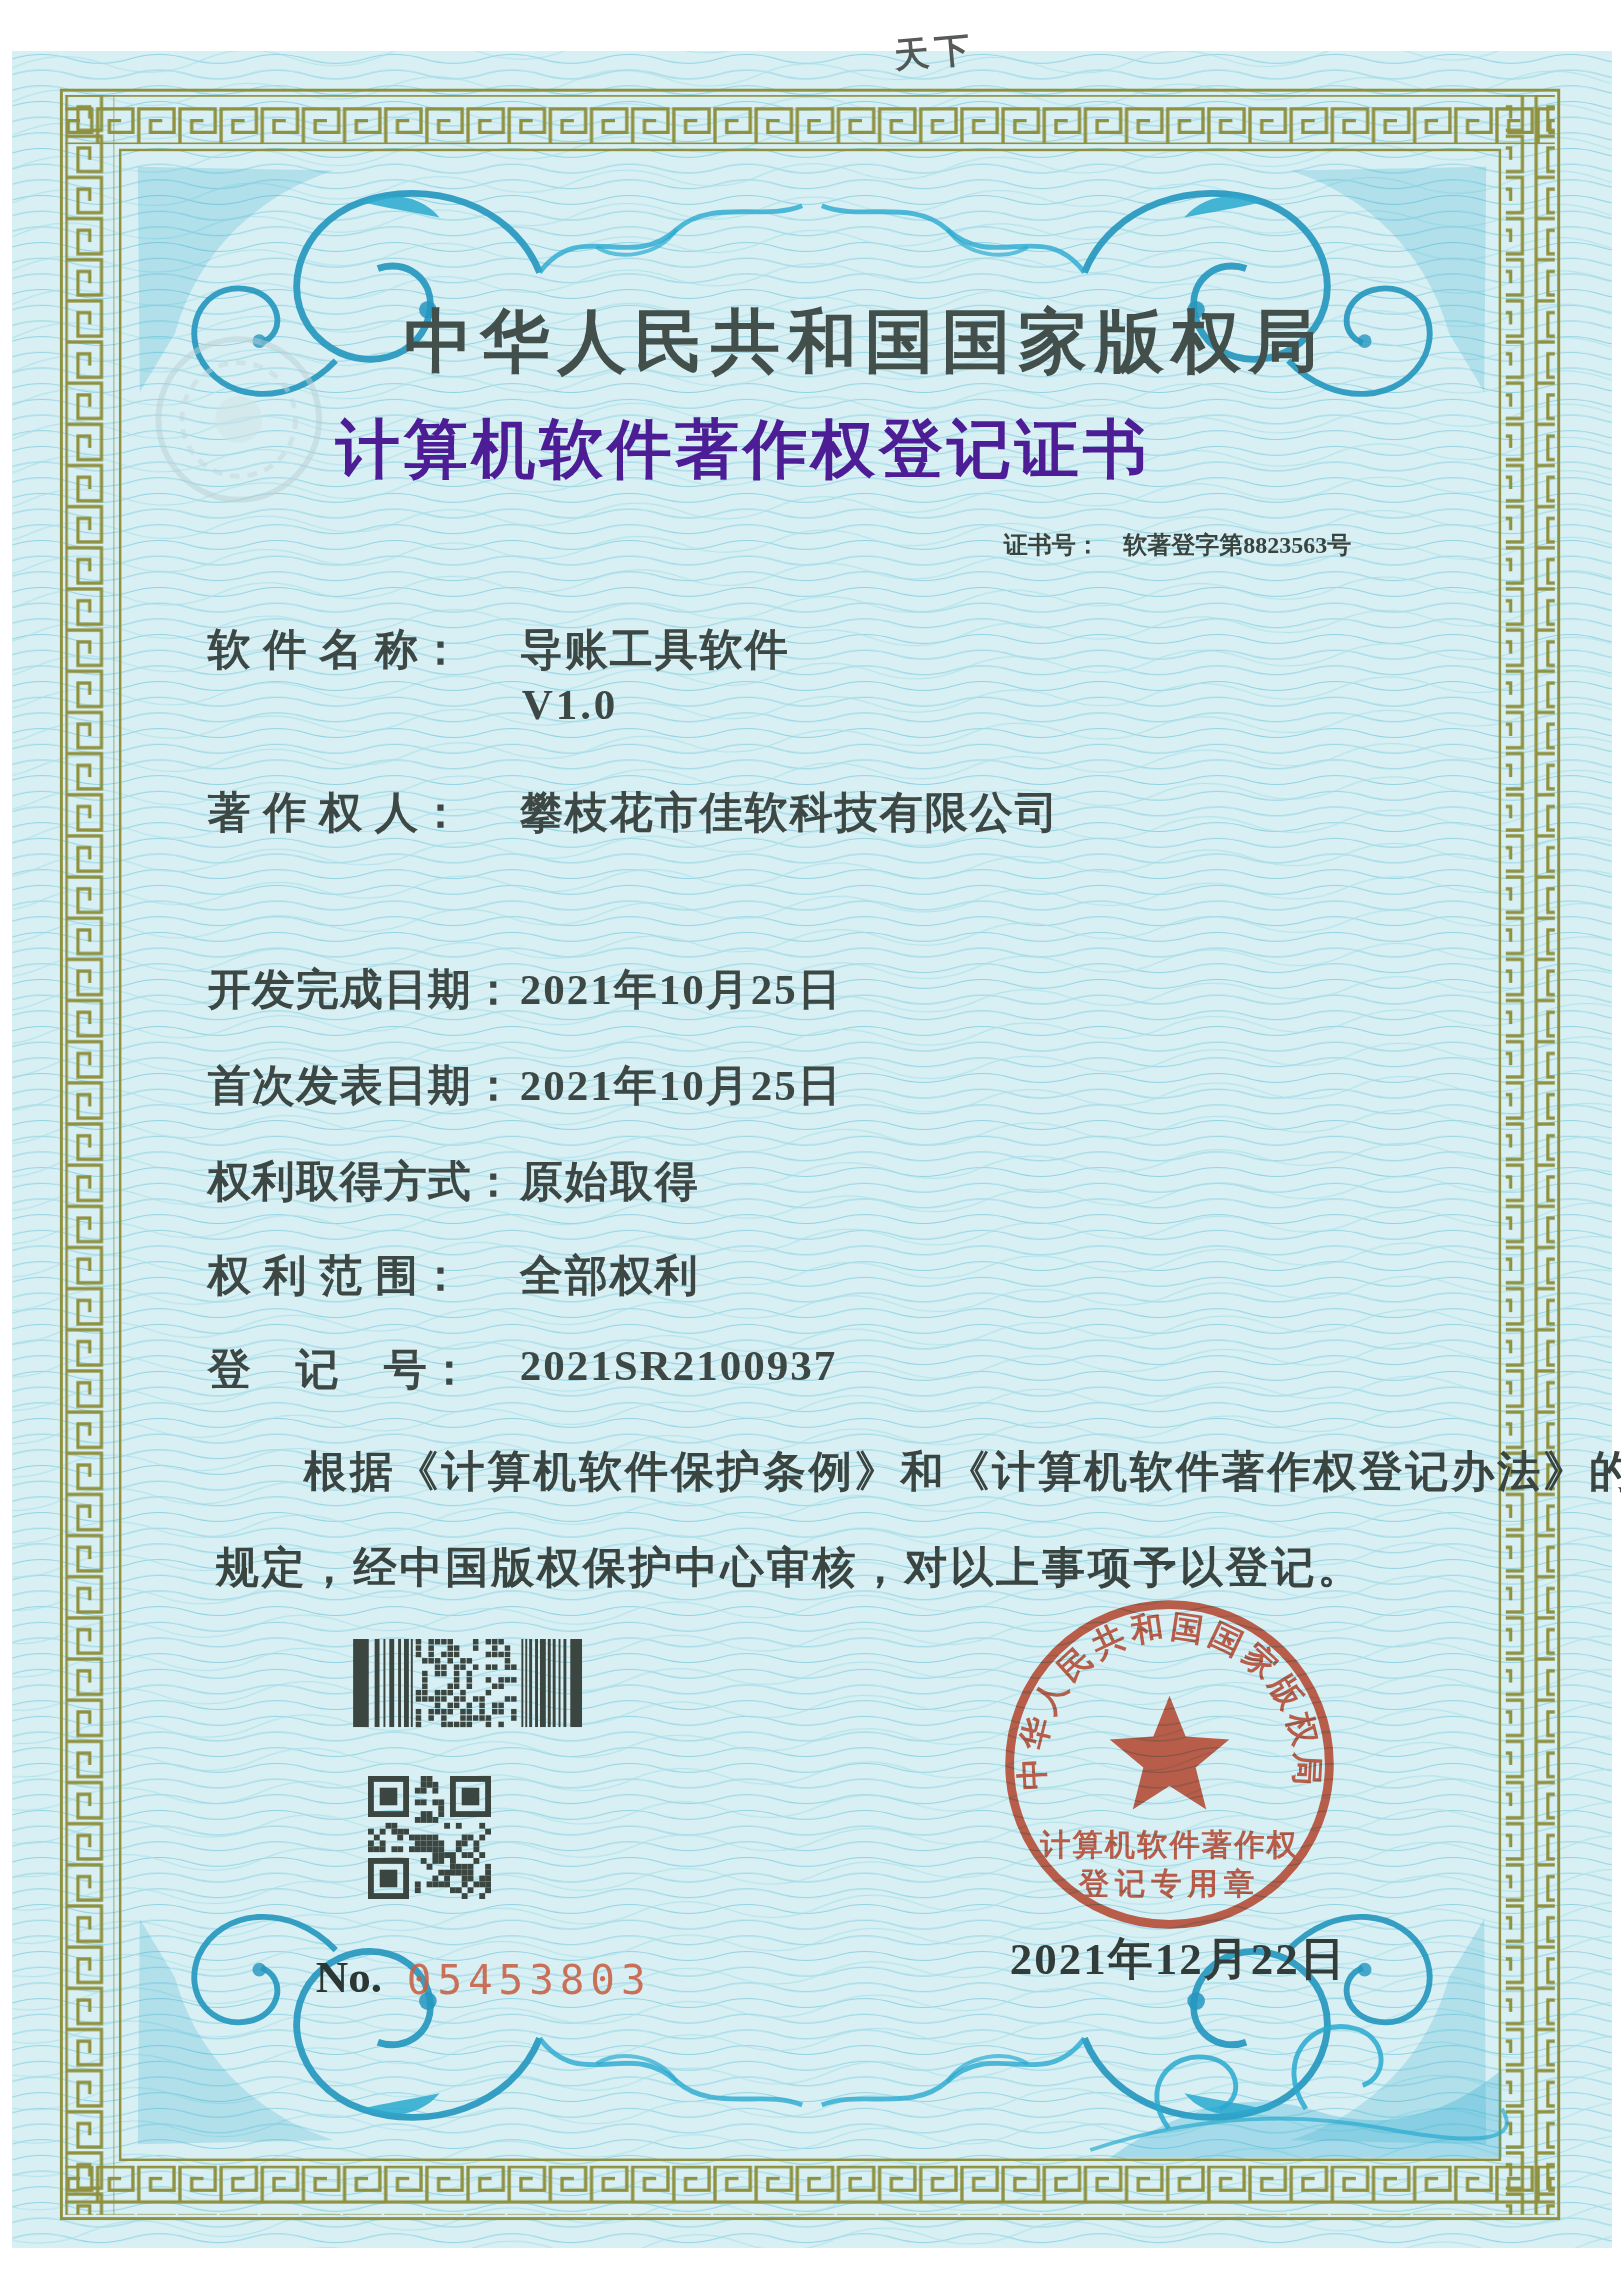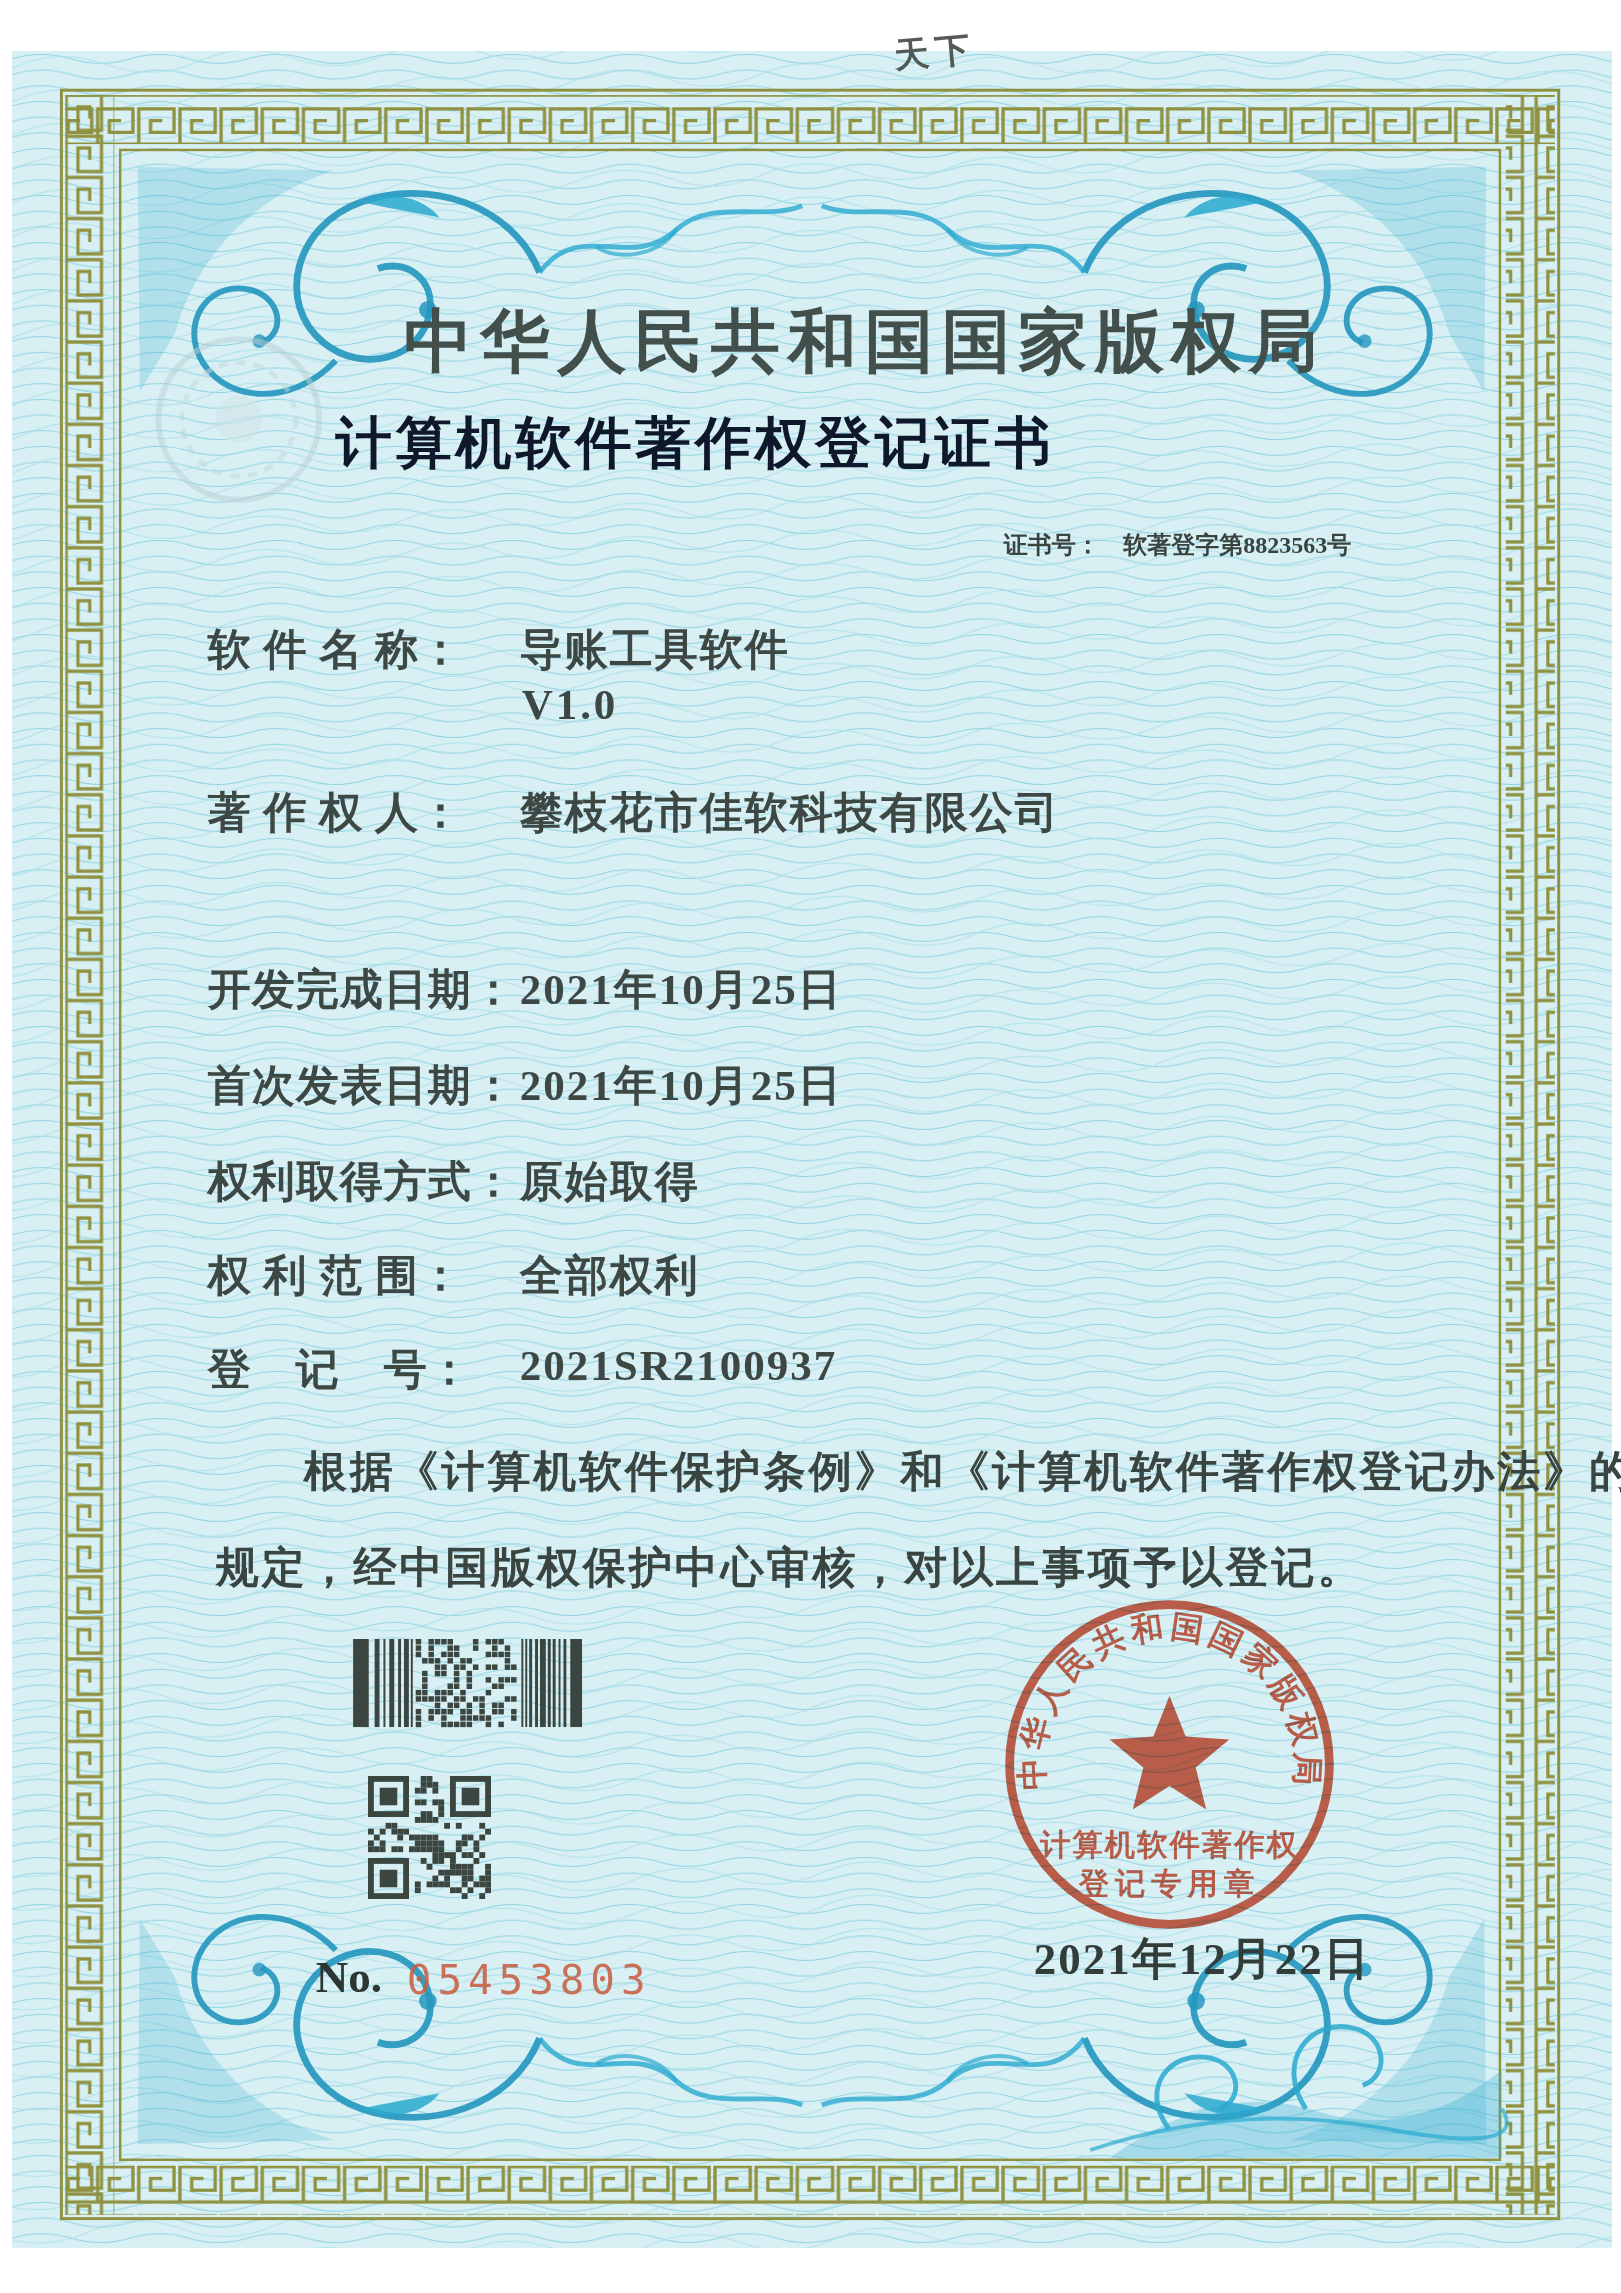--- a/index.html
+++ b/index.html
@@ -2,30 +2,30 @@
 <html><head>
 <meta charset="utf-8">
 <style>
   html,body{margin:0;padding:0;background:#ffffff;}
   .page{position:relative;width:1621px;height:2294px;background:#ffffff;overflow:hidden;
         font-family:"Liberation Serif","DejaVu Serif",serif;}
   .paper{position:absolute;left:11.8px;top:51px;width:1600px;height:2197px;background:#d8f0f4;}
   .layer{position:absolute;left:0;top:0;}
   .txt{position:absolute;color:#3d4845;white-space:nowrap;}
   .authority{font-size:69px;font-weight:bold;letter-spacing:7.8px;color:#434f4b;}
-  .cert-title{font-size:56px;font-weight:bold;letter-spacing:3.9px;color:#0f172a;}
+  .cert-title{font-size:64px;font-weight:bold;letter-spacing:3.9px;color:#4c1d95;}
   .certno{font-size:24px;font-weight:bold;display:flex;gap:23.5px;color:#39433f;}
   .flabel{font-size:43px;font-weight:bold;letter-spacing:1px;}
   .fvalue{font-size:43px;font-weight:bold;letter-spacing:2px;}
   .version{font-size:43px;font-weight:bold;letter-spacing:2.9px;}
   .body-line{font-size:43px;font-weight:bold;letter-spacing:2.9px;color:#3a4541;}
   .no-label{font-size:45px;font-weight:bold;color:#2c3633;}
   .no-value{font-family:"DejaVu Sans Mono",monospace;font-size:41px;color:#c85f43;
             letter-spacing:5.9px;opacity:.88;}
-  .issue-date{font-size:45px;font-weight:bold;letter-spacing:2px;color:#323d3a;margin-left:24px;}
+  .issue-date{font-size:45px;font-weight:bold;letter-spacing:2px;color:#323d3a;}
   .handwriting{font-size:35px;color:#3a3f3a;transform:rotate(-5deg);letter-spacing:5.9px;
                font-weight:bold;opacity:.85;}
   svg{display:block;}
 </style>
 </head>
 <body>
 
 <div class="page">
   <div class="paper">
 

